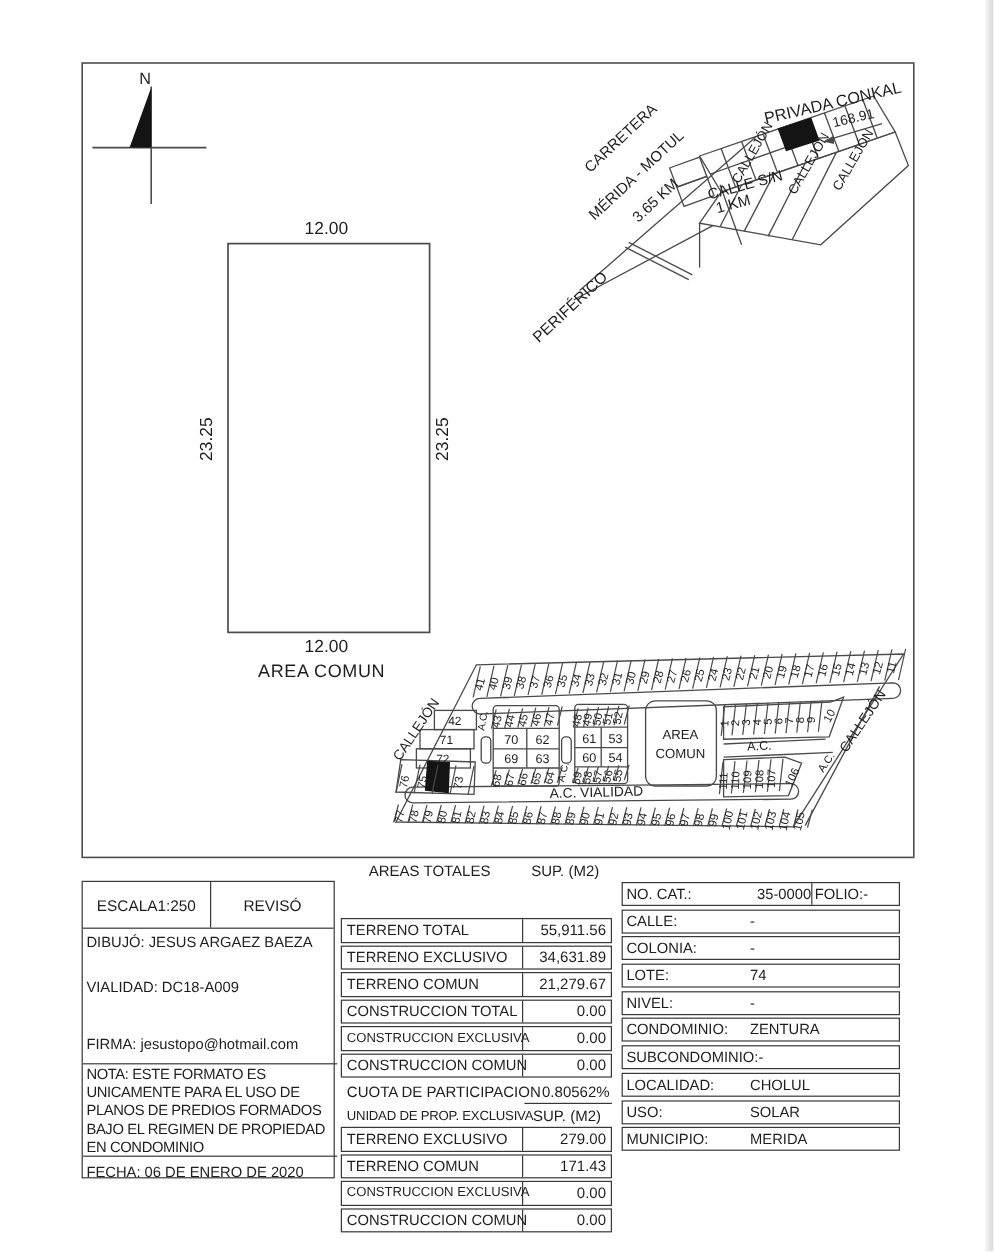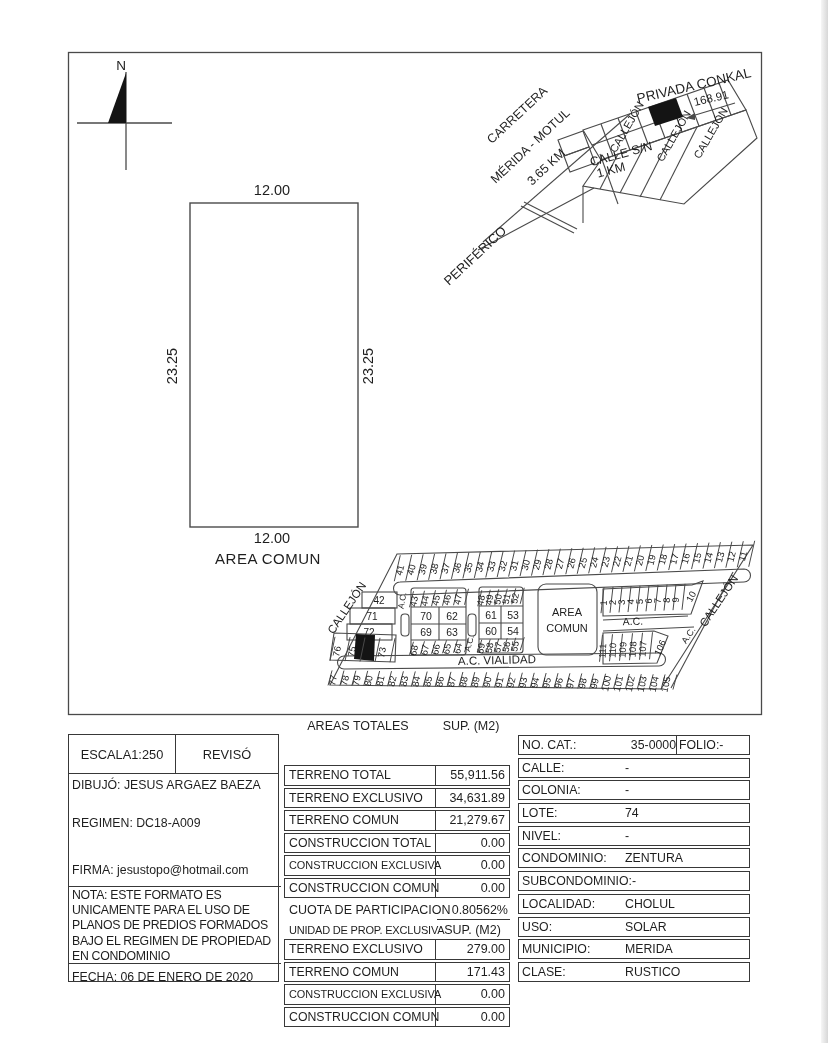--- a/index.html
+++ b/index.html
@@ -386,21 +386,21 @@
       <div class="esc-cell">
         <span>ESCALA</span>
         <span>1:250</span>
       </div>
       <div class="rev-cell">
         <span>REVISÓ</span>
       </div>
     </div>
     <div class="sign-cell">
       <span style="top:4px">DIBUJÓ: JESUS ARGAEZ BAEZA</span>
-      <span style="top:42px">REGIMEN: DC18-A009</span>
+      <span style="top:42px">VIALIDAD: DC18-A009</span>
       <span style="top:89px">FIRMA: jesustopo@hotmail.com</span>
     </div>
     <div class="nota-cell">NOTA: ESTE FORMATO ES
 UNICAMENTE PARA EL USO DE
 PLANOS DE PREDIOS FORMADOS
 BAJO EL REGIMEN DE PROPIEDAD
 EN CONDOMINIO</div>
     <div class="fecha-cell">
       <span>FECHA: 06 DE ENERO DE 2020</span>
     </div>
@@ -500,20 +500,16 @@
         <span class="pval">CHOLUL</span>
       </div>
       <div class="prop-row">
         <span class="plbl wfix">USO:</span>
         <span class="pval">SOLAR</span>
       </div>
       <div class="prop-row">
         <span class="plbl wfix">MUNICIPIO:</span>
         <span class="pval">MERIDA</span>
       </div>
-      <div class="prop-row">
-        <span class="plbl wfix">CLASE:</span>
-        <span class="pval">RUSTICO</span>
-      </div>
     </div>
 
   <div id="scan-edge"></div>
 </div>
 
 </body></html>

